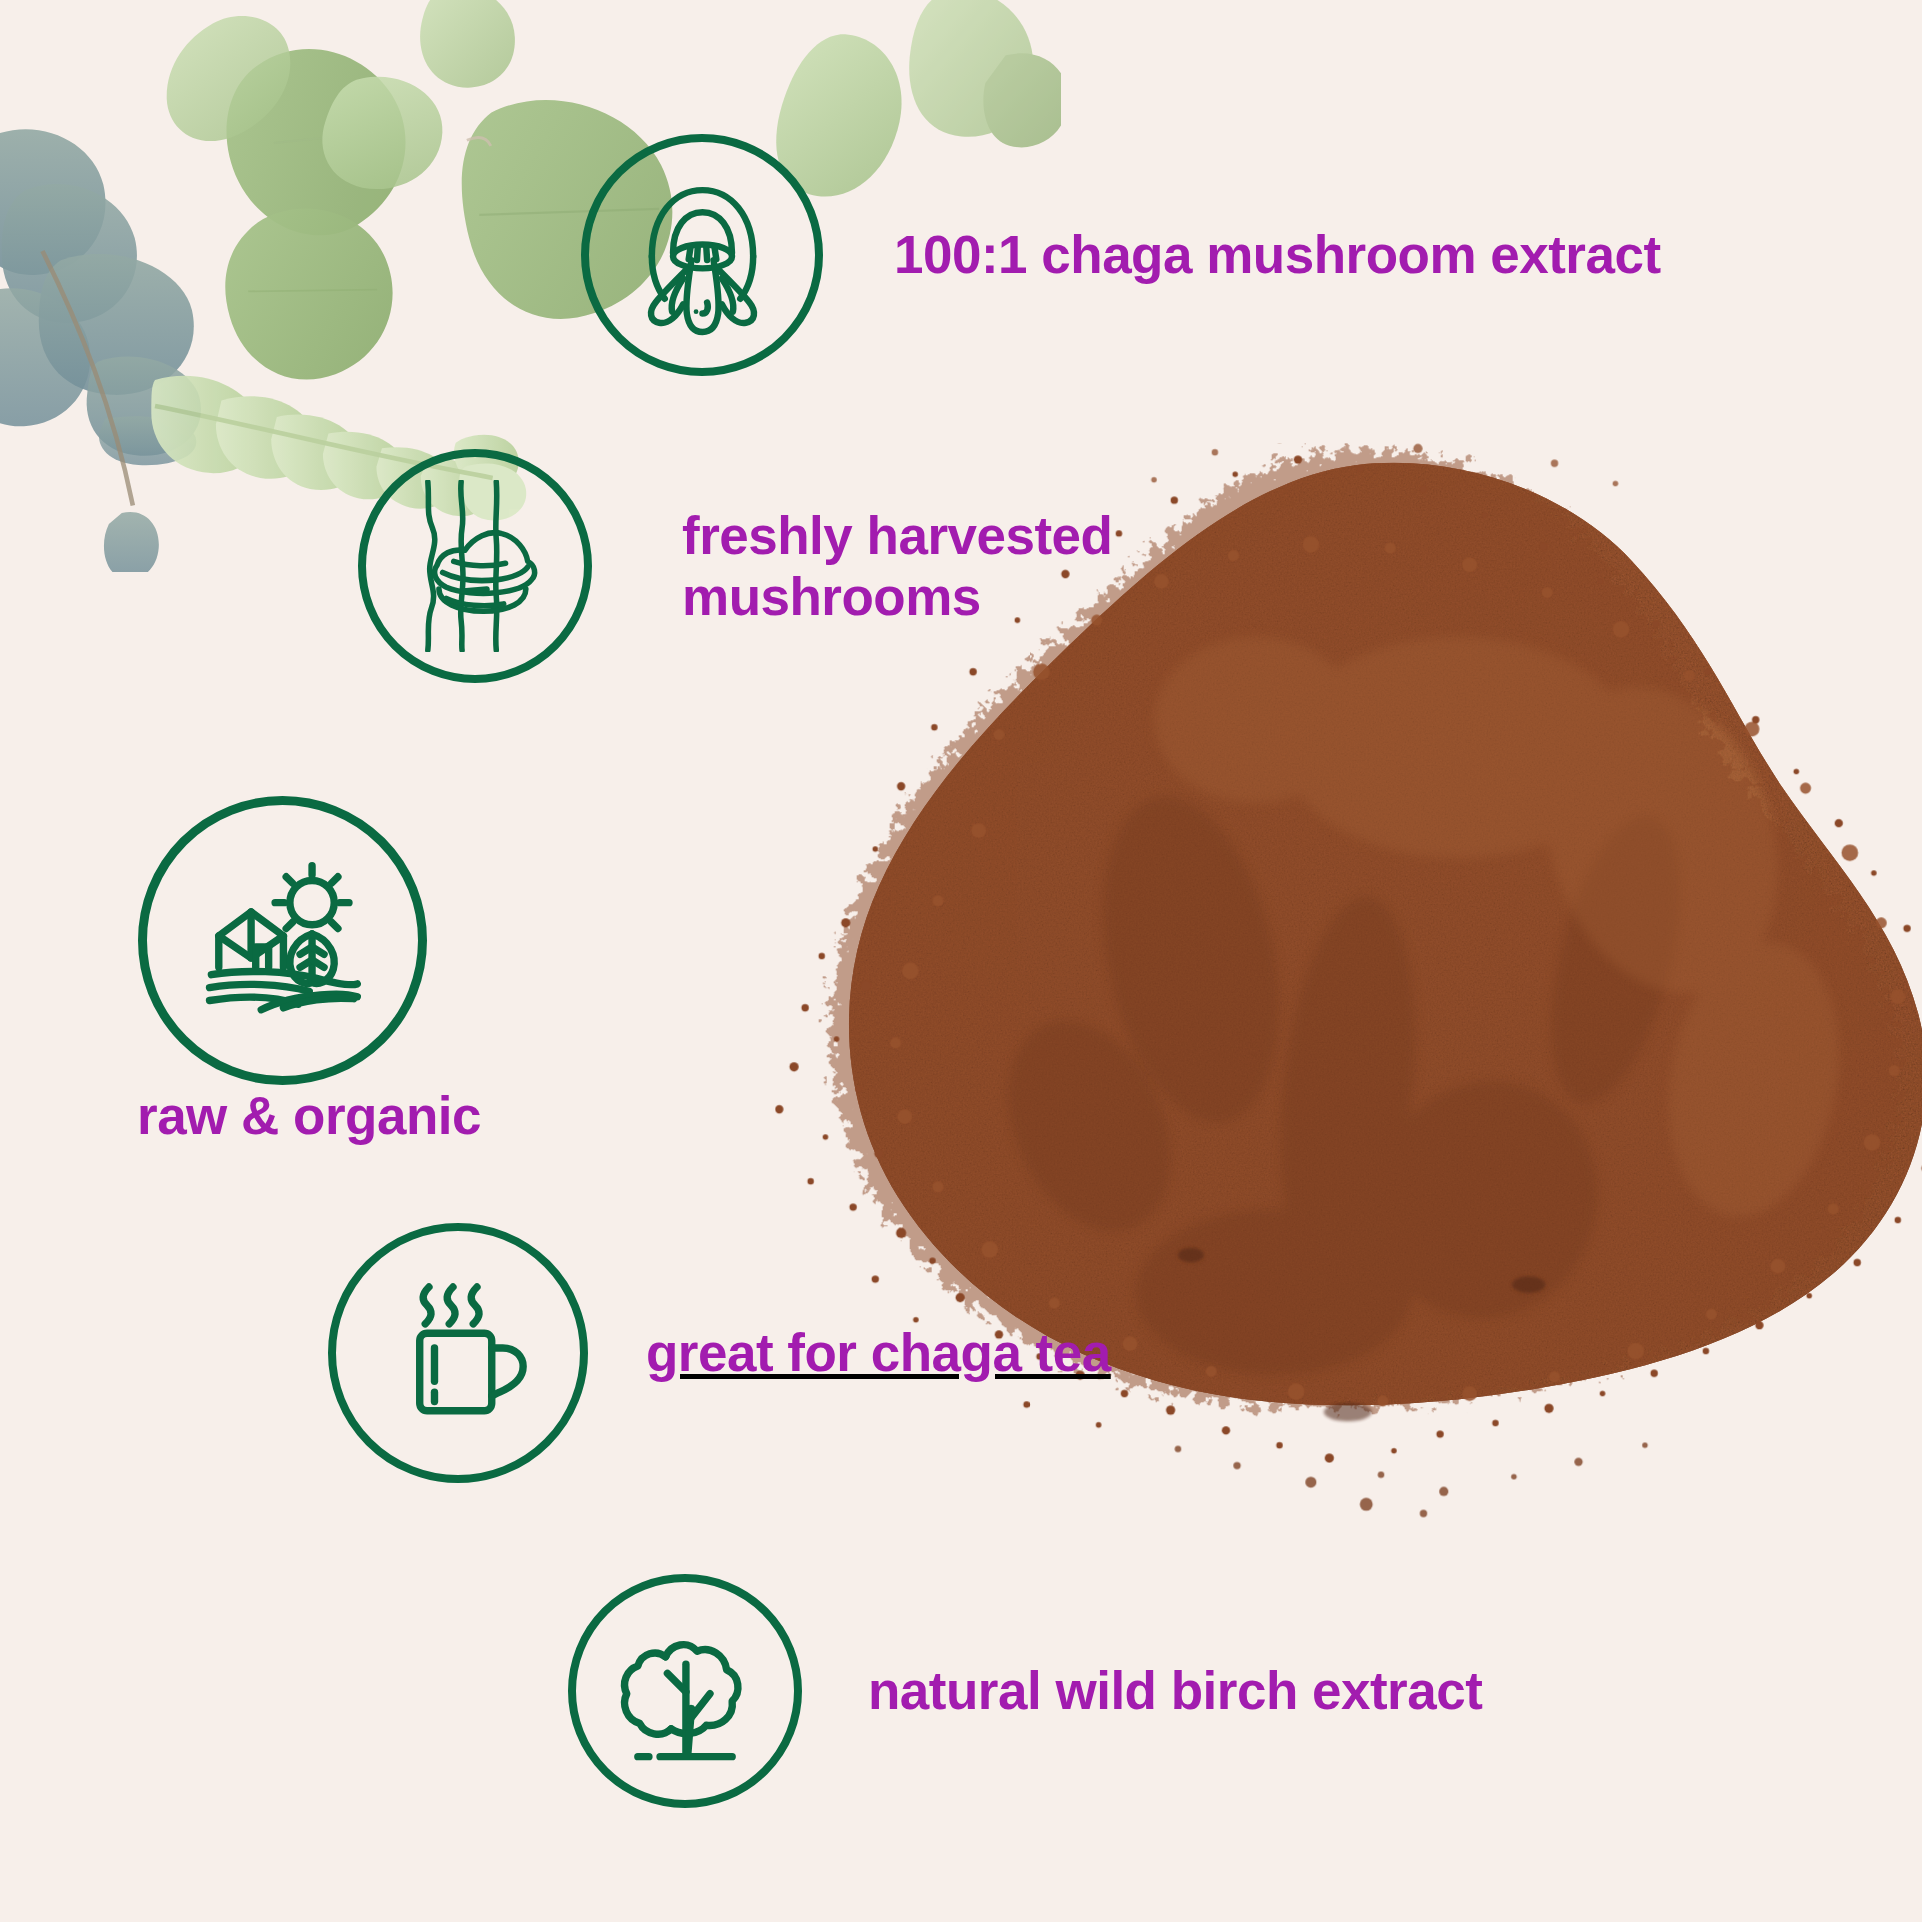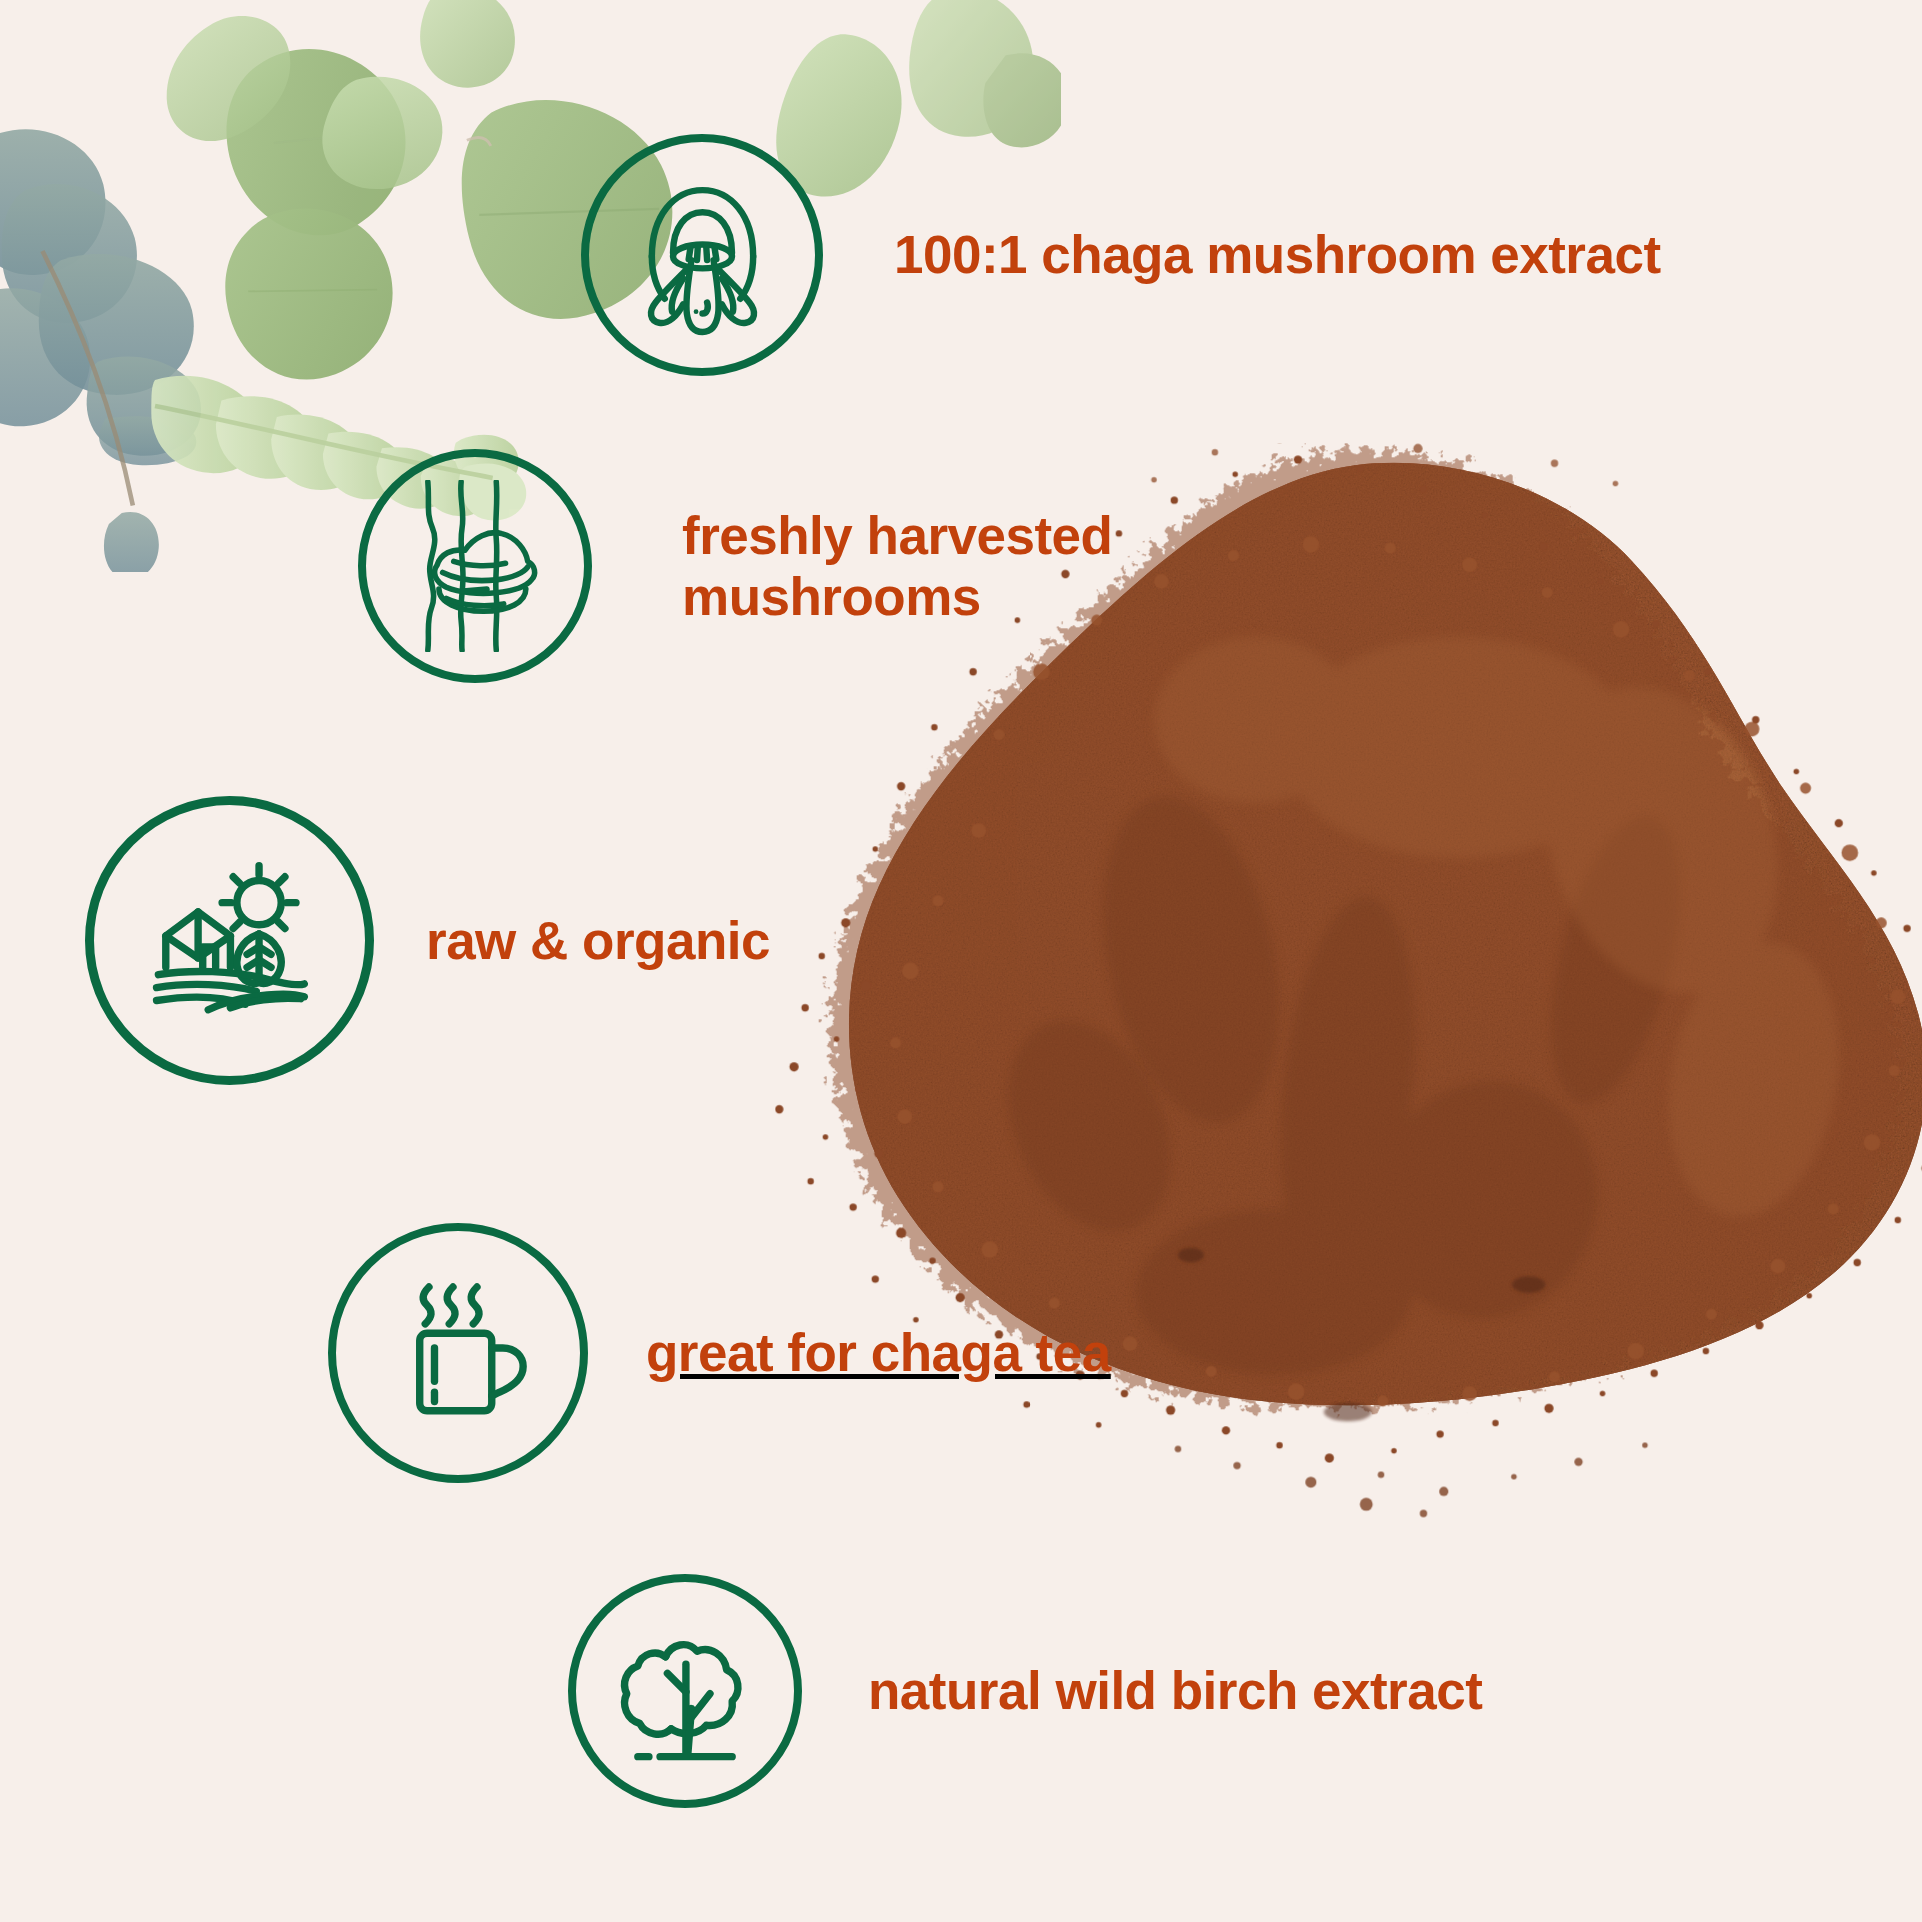--- a/index.html
+++ b/index.html
@@ -47,37 +47,37 @@
     border-style: solid;
     border-color: #0a6a42;
     background: transparent;
     display: flex;
     align-items: center;
     justify-content: center;
     box-sizing: border-box;
   }
   .badge svg { display: block; }
   .feature-label {
-    color: #c2410c;
+    color: #a21caf;
     font-weight: bold;
     letter-spacing: -0.5px;
     line-height: 1.16;
     white-space: pre-line;
   }
 
   
   #feature-0 { left: 581px; top: 134px; }
   #feature-0 .badge { width: 242px; height: 242px; border-width: 8.3px; }
   #feature-0 .feature-label { font-size: 53px; margin-left: 71px; }
 
   #feature-1 { left: 358px; top: 449px; }
   #feature-1 .badge { width: 234px; height: 234px; border-width: 8.3px; }
   #feature-1 .feature-label { font-size: 53px; margin-left: 90px; }
 
-  #feature-2 { left: 85px; top: 796px; }
+  #feature-2 { left: 85px; top: 796px; flex-direction: column; }
   #feature-2 .badge { width: 289px; height: 289px; border-width: 9.2px; }
   #feature-2 .feature-label { font-size: 53px; margin-left: 52px; }
 
   #feature-3 { left: 328px; top: 1223px; text-decoration: underline; }
   #feature-3 .badge { width: 260px; height: 260px; border-width: 8.3px; }
   #feature-3 .feature-label { font-size: 53px; margin-left: 58px; }
 
   #feature-4 { left: 568px; top: 1574px; }
   #feature-4 .badge { width: 234px; height: 234px; border-width: 8.3px; }
   #feature-4 .feature-label { font-size: 53px; margin-left: 66px; }

